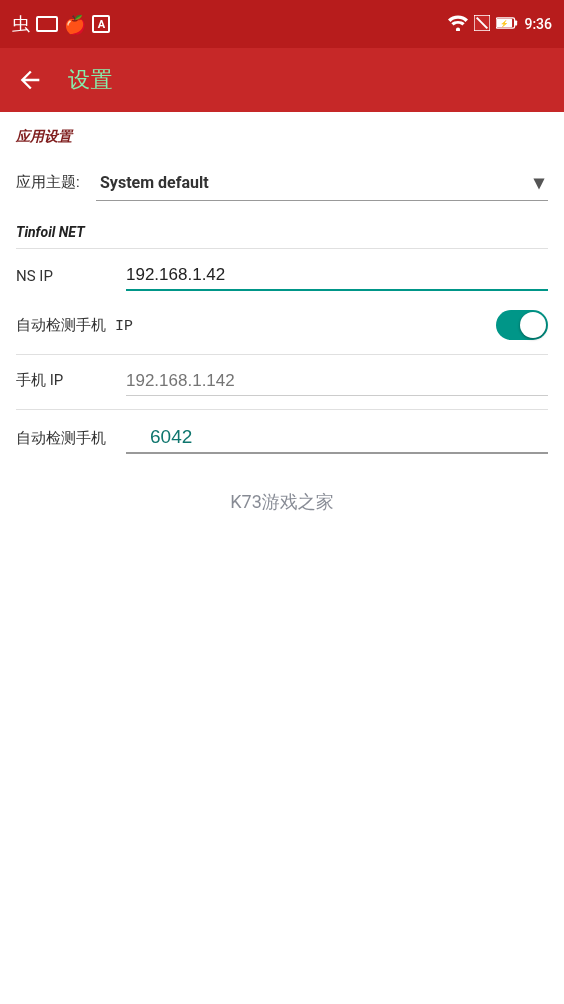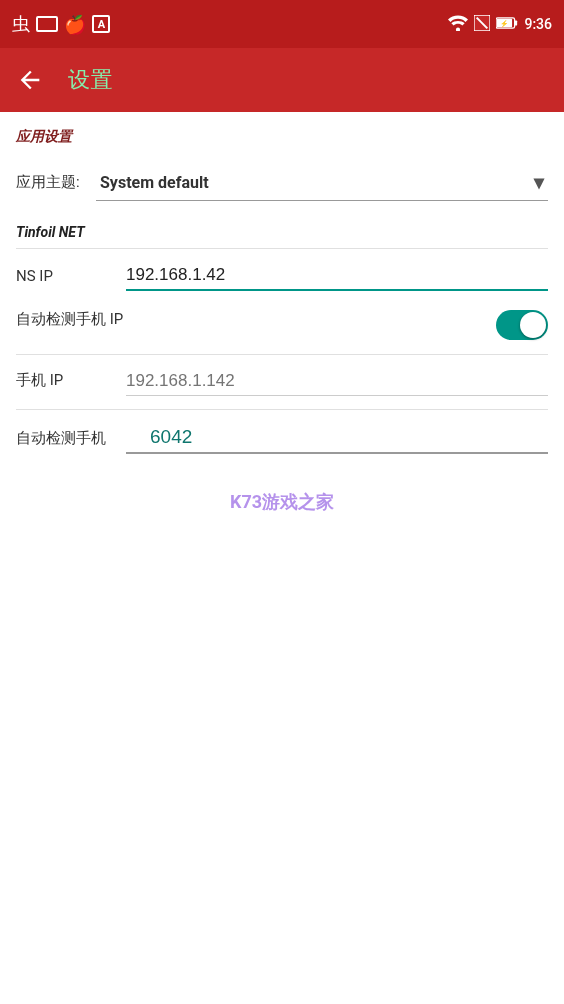--- a/index.html
+++ b/index.html
@@ -188,21 +188,23 @@
       font-size: 19px;
       color: #0f766e;
       padding: 4px 0;
       background: transparent;
       margin-left: 24px;
     }
 
     
     .toggle-row {
       display: flex;
+      align-items: center;
       padding: 10px 0;
+      font-family: Liberation Mono, monospace;
     }
     .toggle-label {
       font-size: 15px;
       color: #333;
       flex: 1;
     }
     .toggle-switch {
       width: 52px;
       height: 30px;
       border-radius: 15px;
@@ -229,24 +231,23 @@
     }
 
     
     .watermark {
       position: absolute;
       top: 490px;
       left: 50%;
       transform: translateX(-50%);
       opacity: 0.5;
       font-size: 18px;
-      color: #6d28d9;
+      color: #0f172a;
       white-space: nowrap;
       pointer-events: none;
-      font-weight: bold;
     }
   </style>
 </head>
 <body>
 
 <div class="status-bar">
   <div class="status-bar-left">
     <span style="color:#fff;font-size:18px;">虫</span>
     <div class="icon-box"></div>
     <span style="font-size:18px;">🍎</span>

